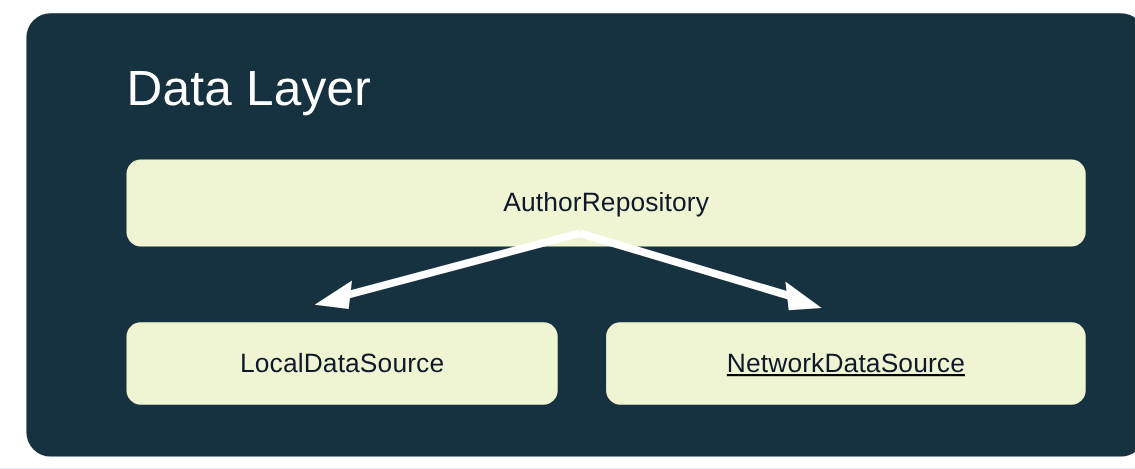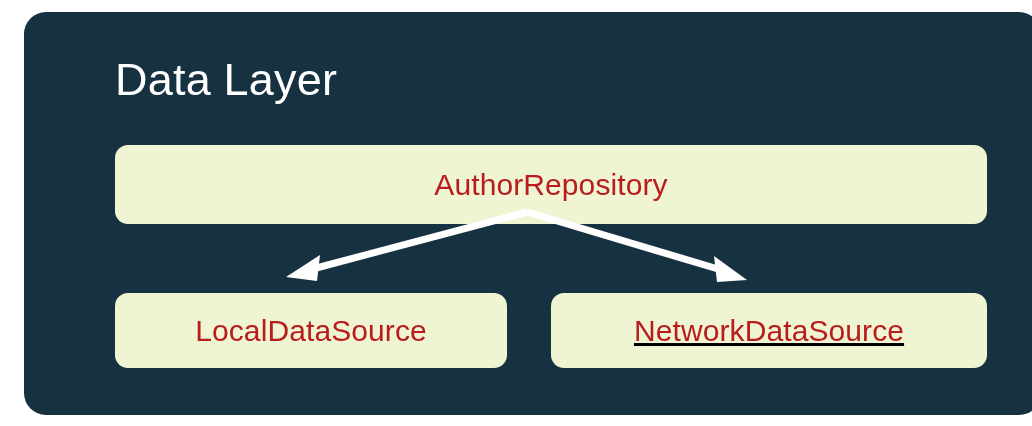--- a/index.html
+++ b/index.html
@@ -51,24 +51,24 @@
   .node-box {
     position: absolute;
     background: #eff4d2;
     border-radius: 13px;
     display: flex;
     align-items: center;
     justify-content: center;
     box-sizing: border-box;
   }
   .node-label {
-    font-size: 30px;
+    font-size: 24px;
     line-height: 34px;
     font-weight: 400;
-    color: #b91c1c;
+    color: #0f172a;
     letter-spacing: 0.1px;
     white-space: nowrap;
   }
 
   
   .node-repository {
     left: 91px;
     top: 133px;
     width: 872px;
     height: 79px;

